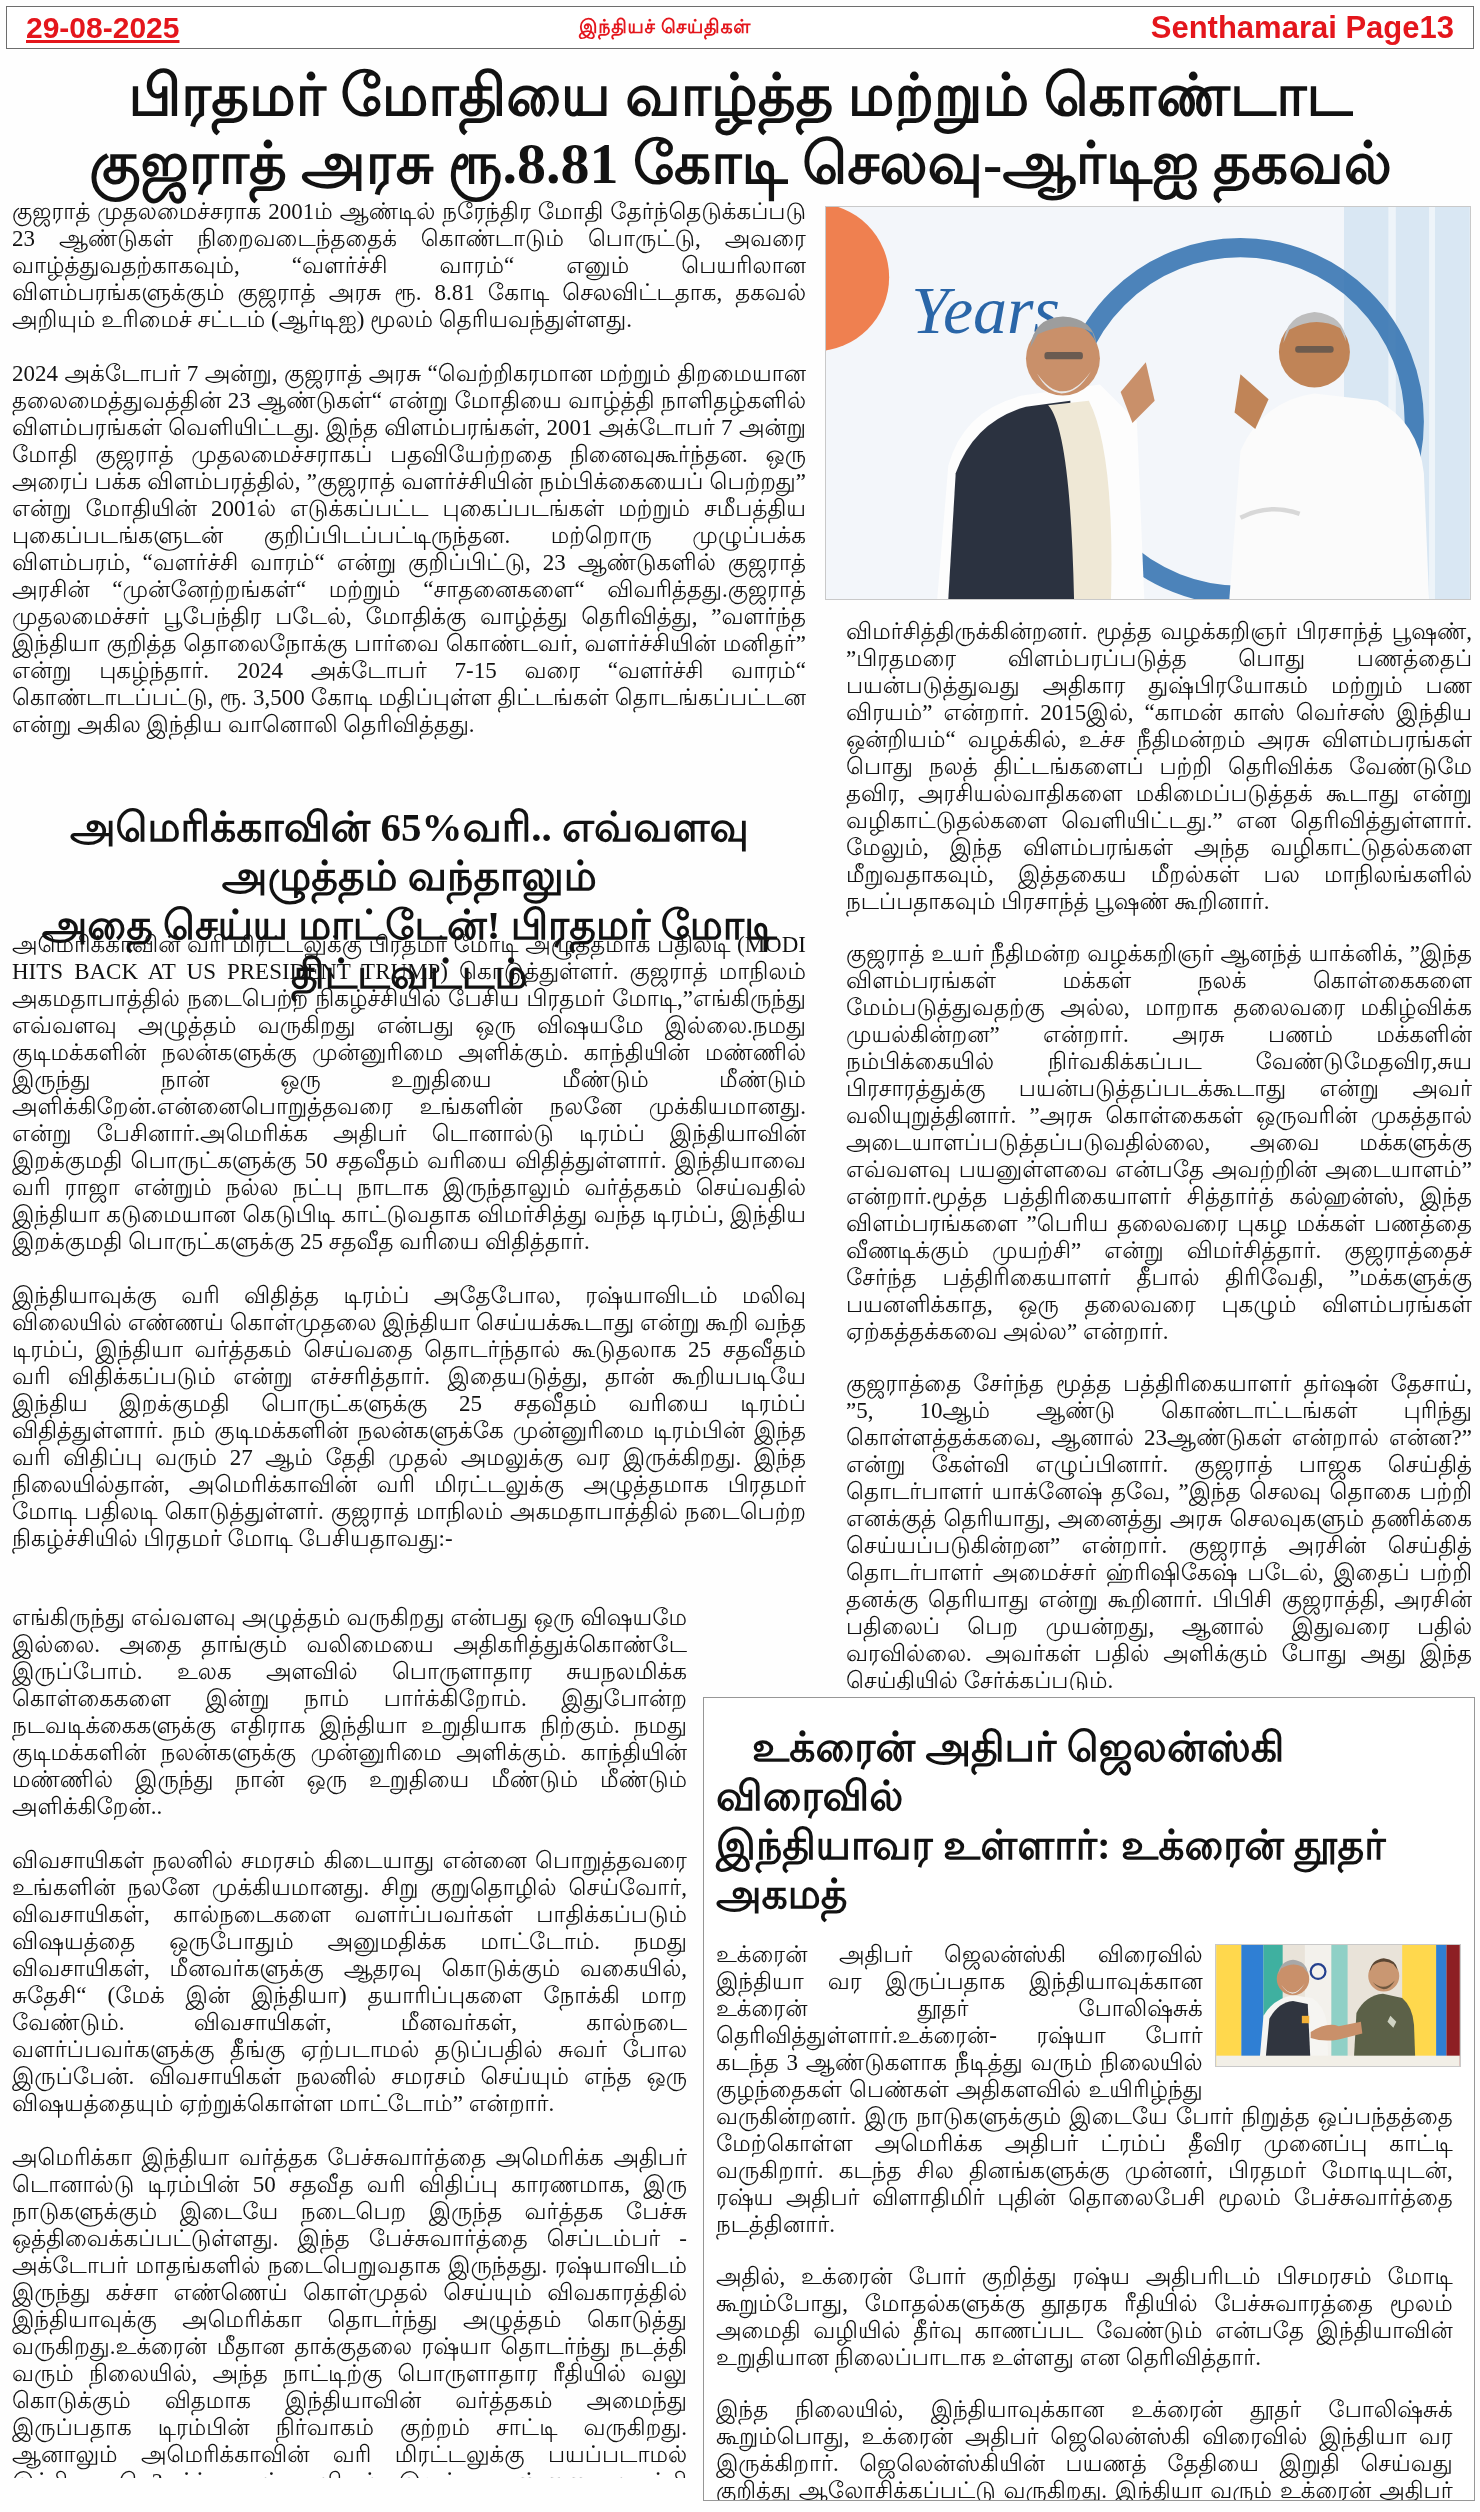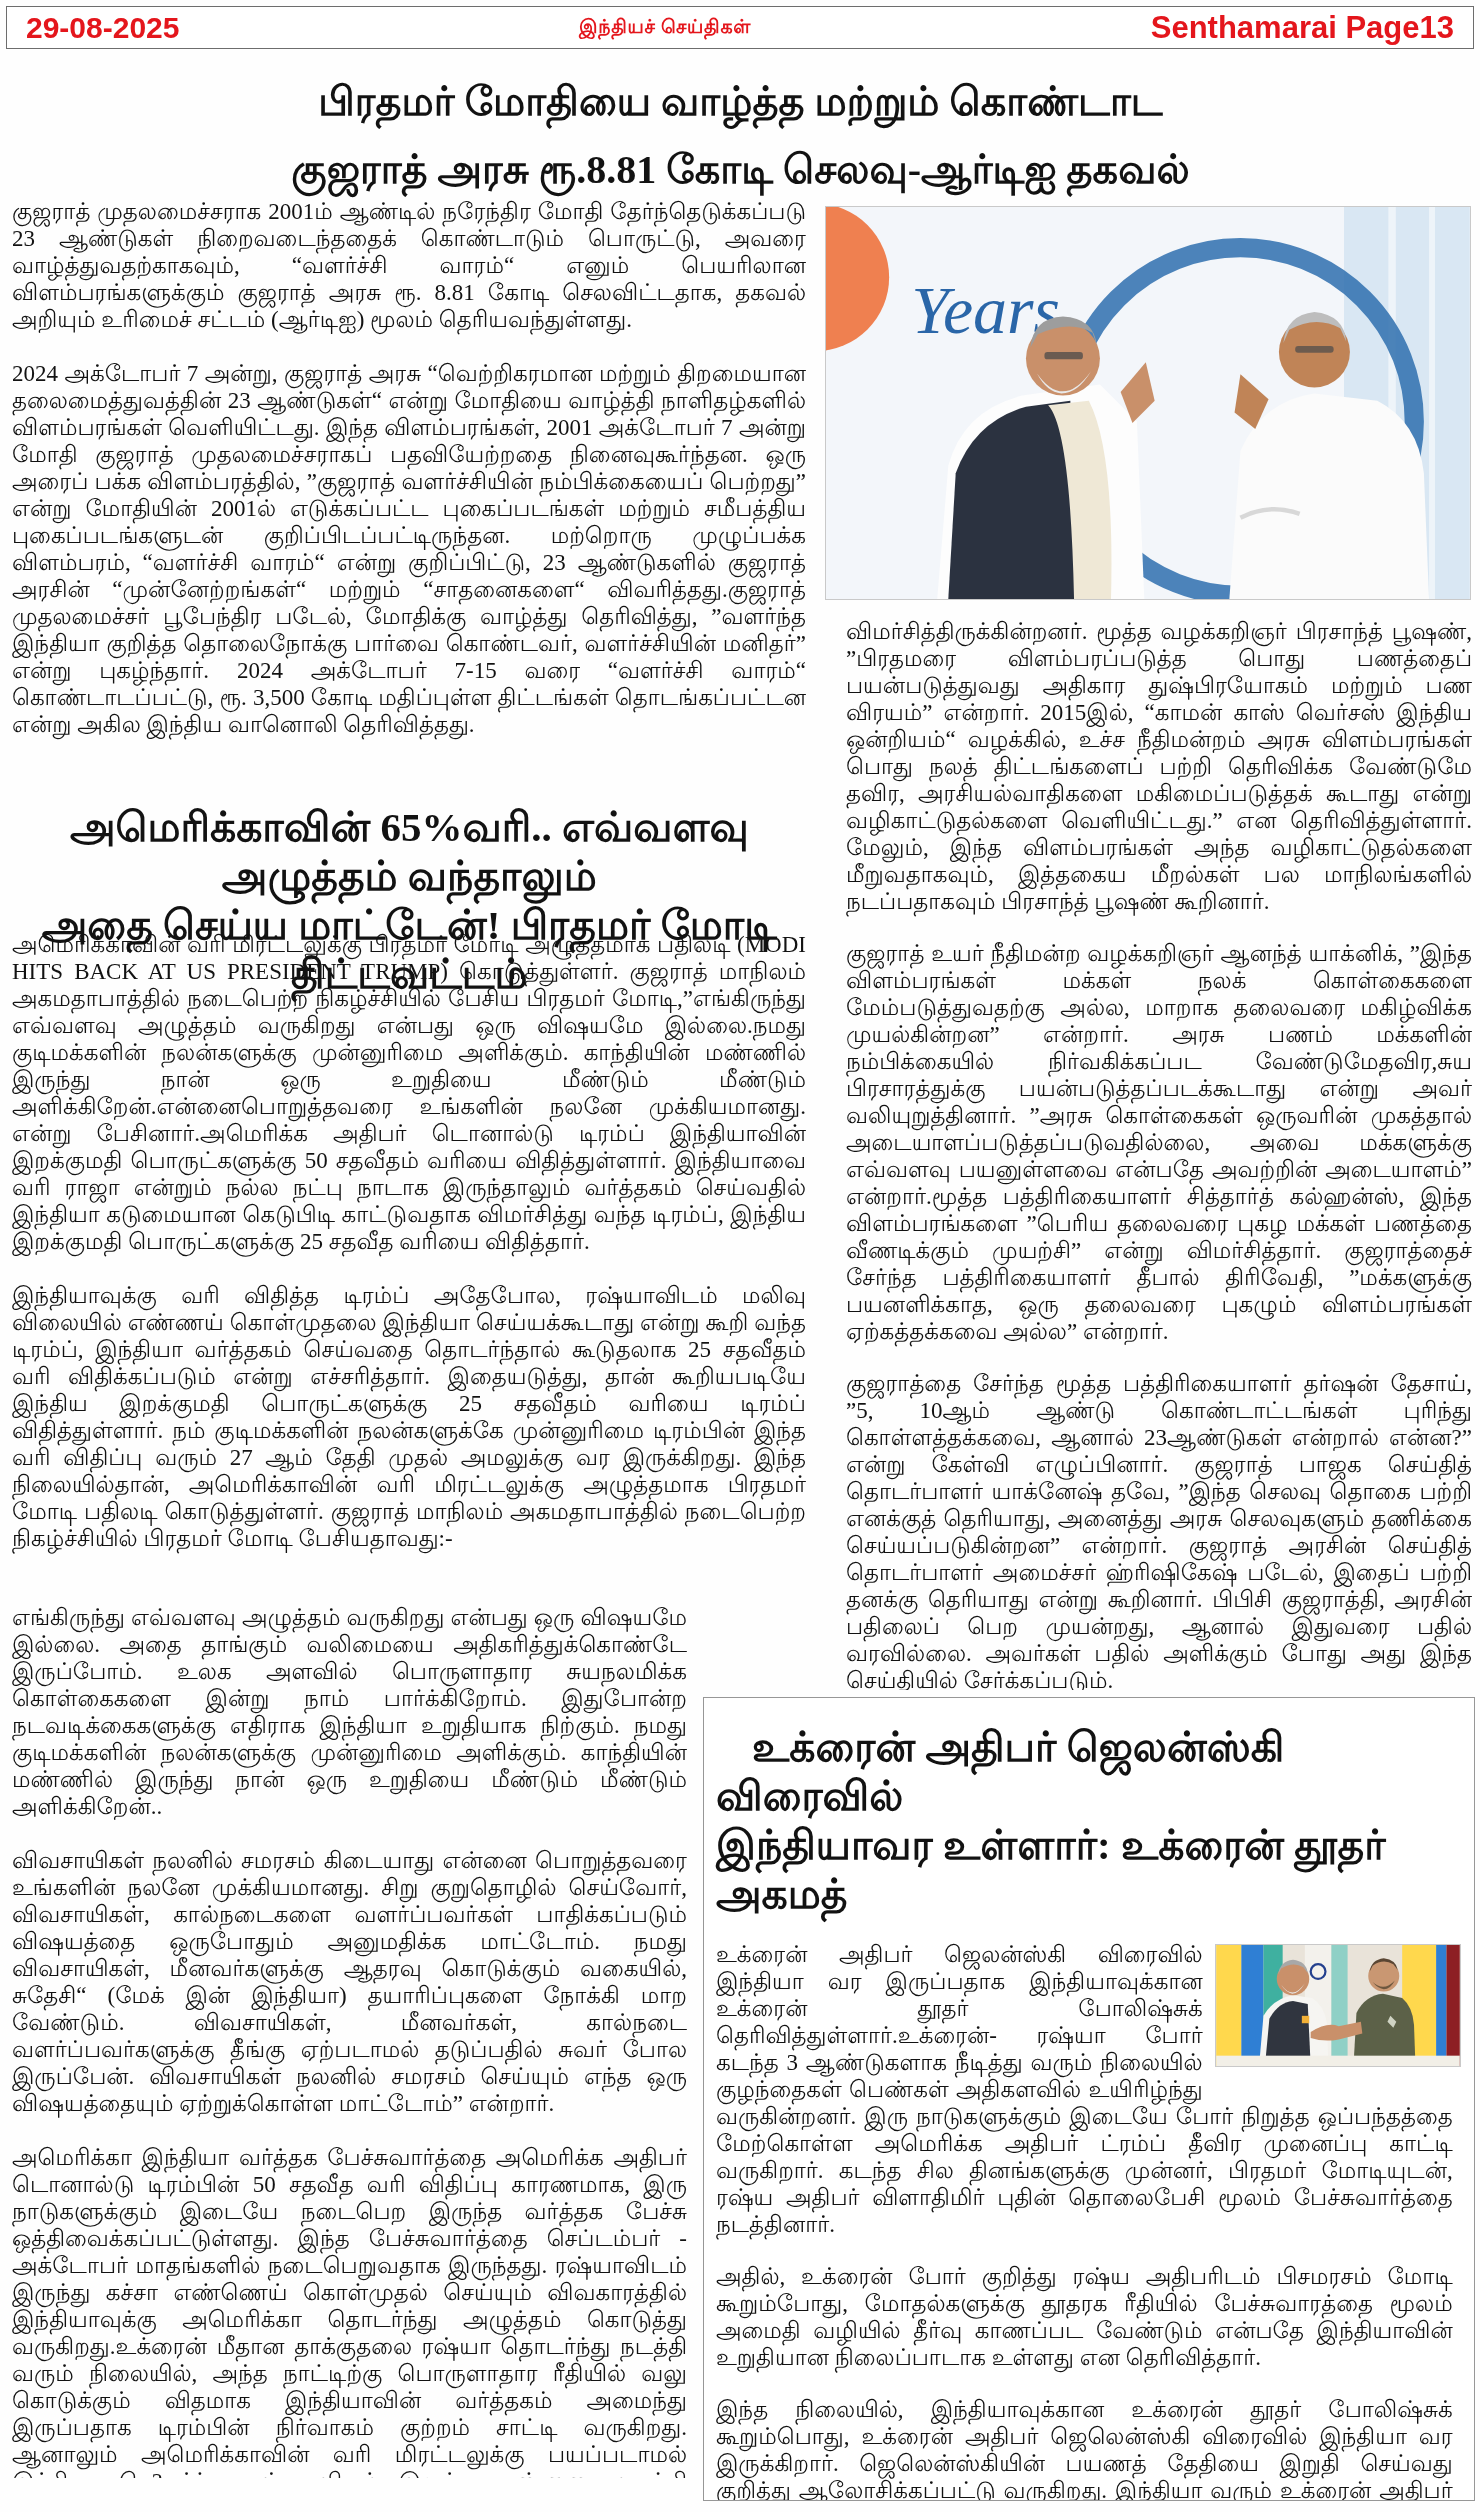--- a/index.html
+++ b/index.html
@@ -2,27 +2,27 @@
 <html style="font-size:12px"><head>
 <meta charset="utf-8">
 <style>
   html,body{margin:0;padding:0;background:#ffffff;}
   .page{position:relative;width:1481px;height:2512px;background:#fefefe;overflow:hidden;
         font-family:"Liberation Serif","DejaVu Serif",serif;color:#121212;}
   
   .masthead{position:absolute;left:6px;top:6px;width:1468px;height:43px;border:1.5px solid #6d6d6d;
             box-sizing:border-box;display:flex;align-items:center;justify-content:space-between;
             padding:0 19px;background:#fff;}
-  .m-date{font-family:"Liberation Sans","DejaVu Sans",sans-serif;font-weight:bold;font-size:30px;}
+  .m-date{font-family:"Liberation Sans","DejaVu Sans",sans-serif;font-weight:bold;font-size:30px;text-decoration:underline;}
   .m-center{font-size:19px;font-weight:bold;letter-spacing:0.7px;}
   .m-brand{font-family:"Liberation Sans","DejaVu Sans",sans-serif;font-weight:bold;font-size:31px;}
   .red{color:#e4161c;}
   
-  .head1{position:absolute;left:15px;top:68px;width:1451px;text-align:center;font-weight:bold;
-         font-size:40px;line-height:68px;letter-spacing:0;}
+  .head1{position:absolute;left:15px;top:62px;width:1451px;text-align:center;font-weight:bold;
+         font-size:58px;line-height:68px;letter-spacing:0;}
   .head2{position:absolute;left:13.3px;top:803px;width:792px;text-align:center;font-weight:bold;
          font-size:41px;line-height:49px;}
   
   .body-txt{font-size:23px;line-height:27px;text-align:justify;}
   .body-txt p{margin:0 0 27px 0;}
   .body-txt p:last-child{margin-bottom:0;}
   .colL-upper{position:absolute;left:12px;top:198px;width:794px;height:600px;overflow:hidden;}
   .colR-upper{position:absolute;left:846px;top:618px;width:626px;height:1072px;overflow:hidden;}
   .colR-upper p{margin:0 0 25px 0;}
   .s2-upper{position:absolute;left:12px;top:931px;width:794px;height:663px;overflow:hidden;}

